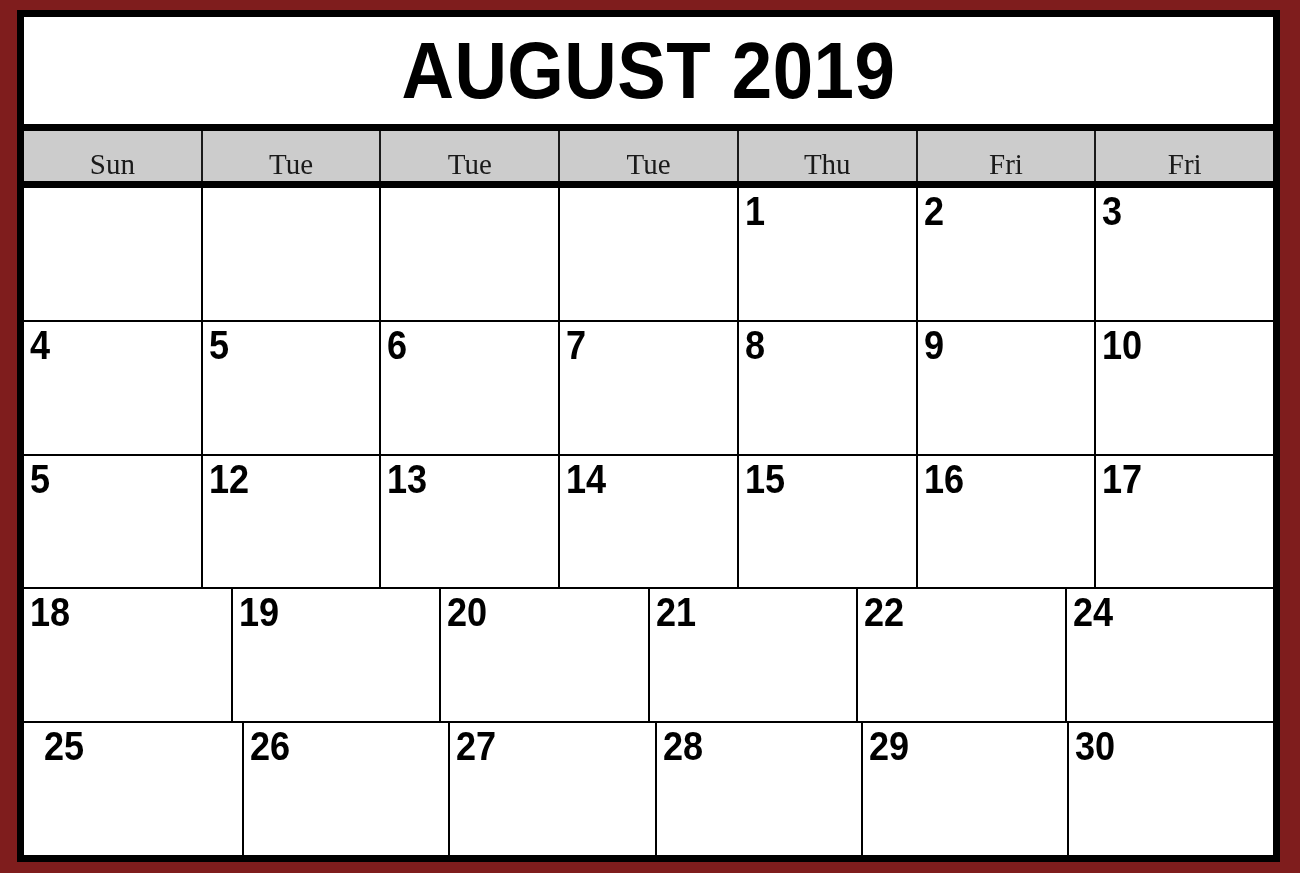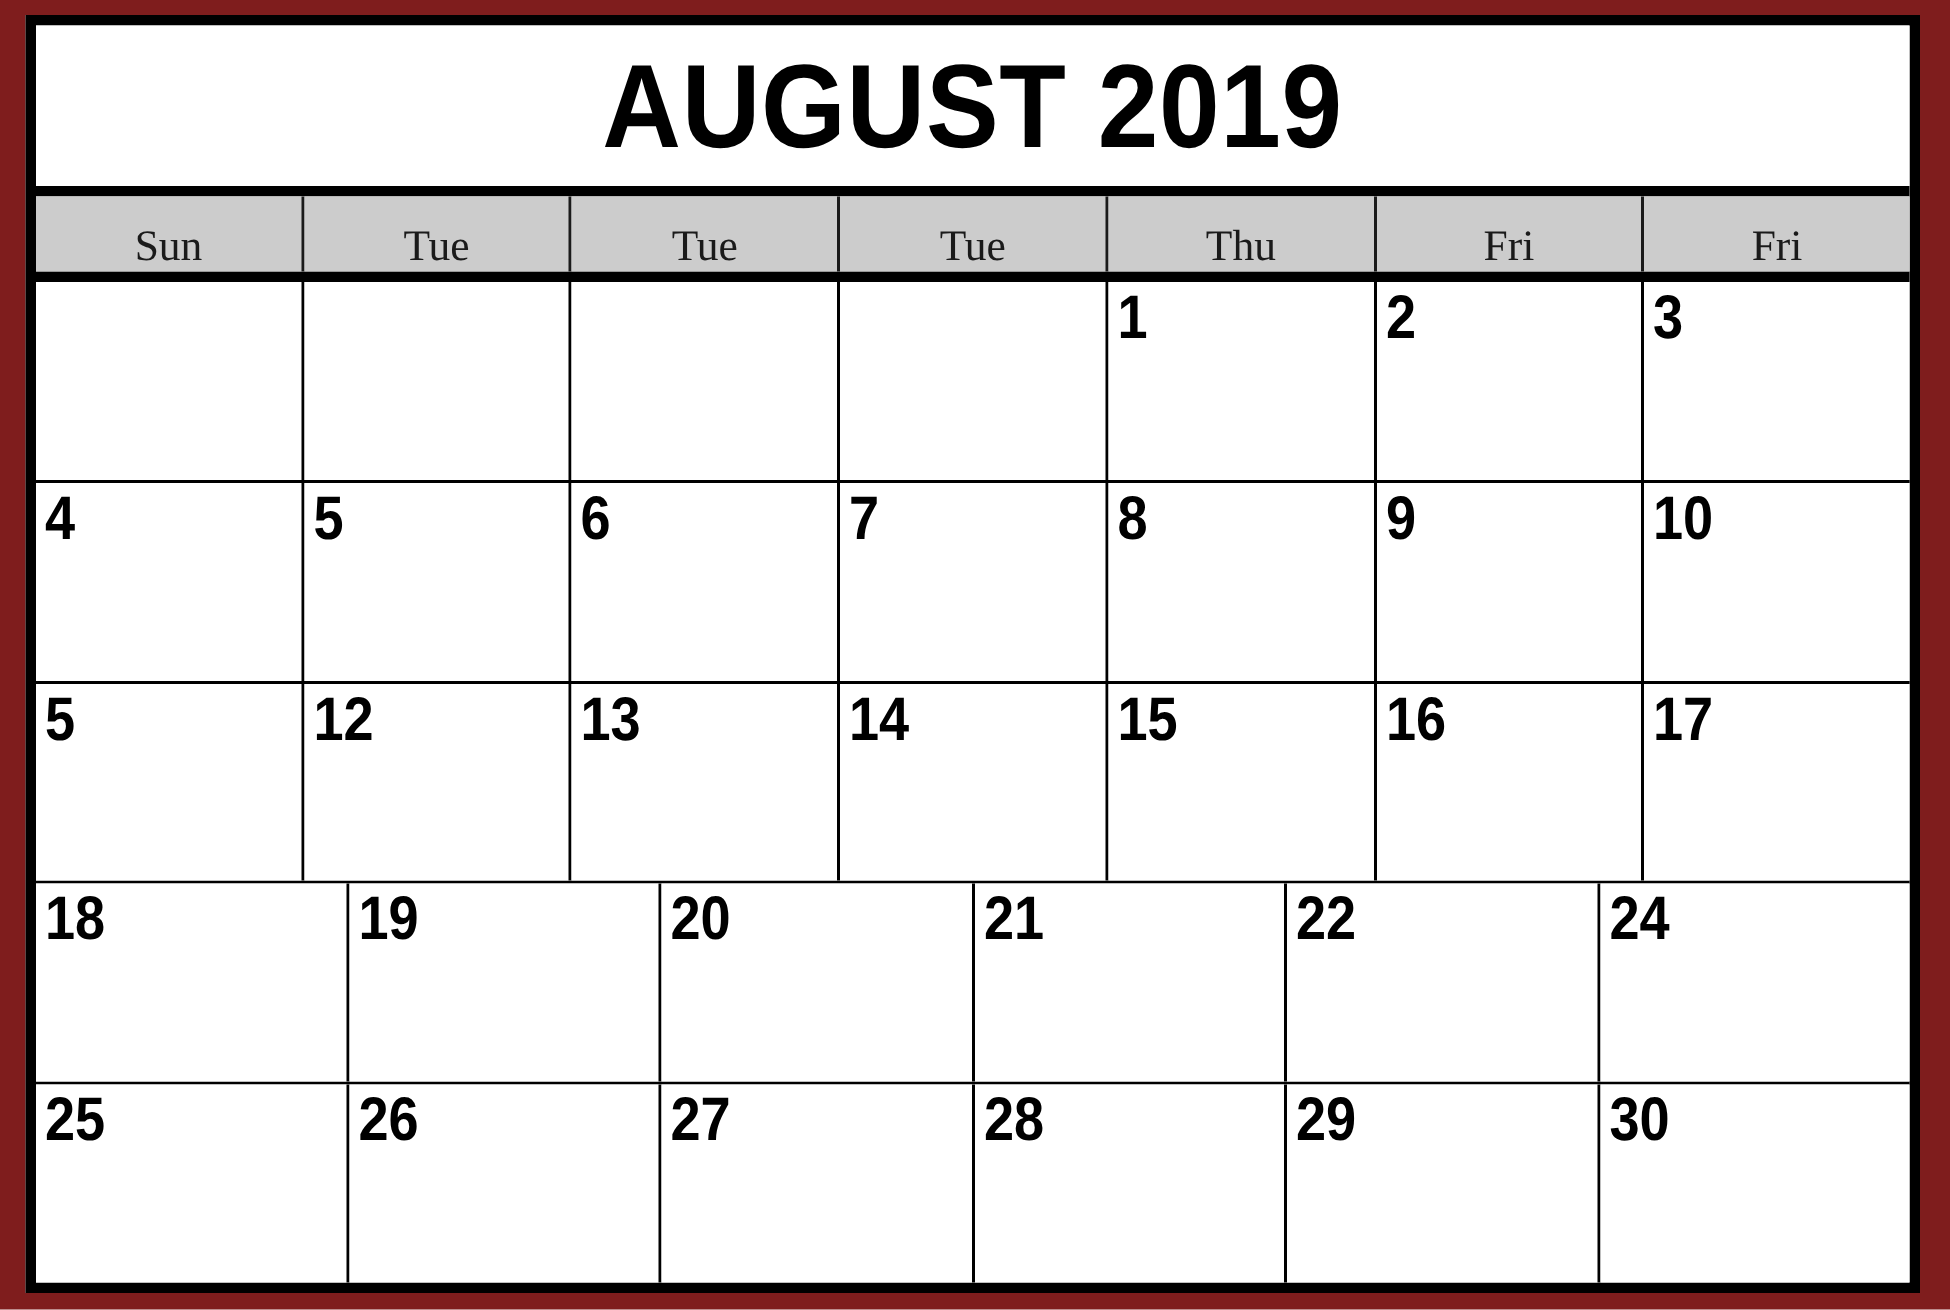--- a/index.html
+++ b/index.html
@@ -96,20 +96,21 @@
   }
 
   .date-row {
     flex: 1 1 0;
     display: flex;
     border-bottom: 2px solid #000000;
   }
 
   .date-row:last-child {
     border-bottom: none;
+    margin-left: 14px;
   }
 
   .date-cell {
     flex: 1 1 0;
     position: relative;
     box-sizing: border-box;
     border-right: 2px solid #000000;
     background: #ffffff;
     overflow: hidden;
   }

